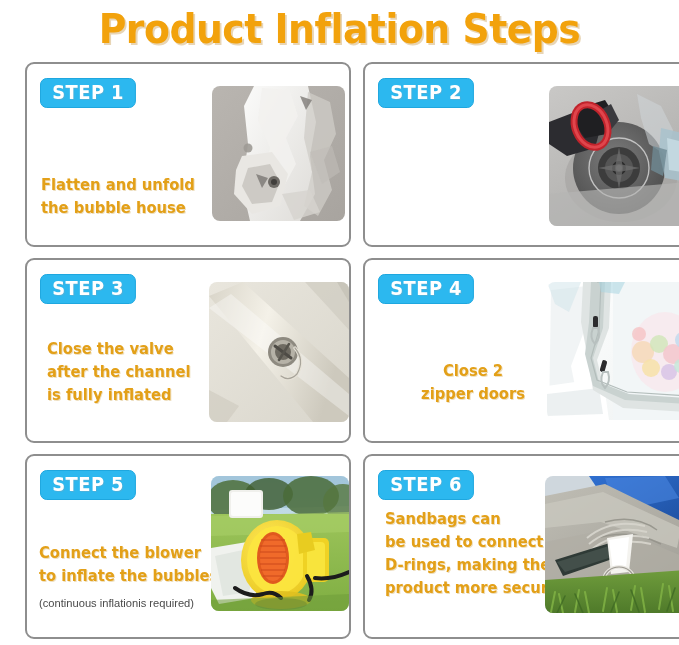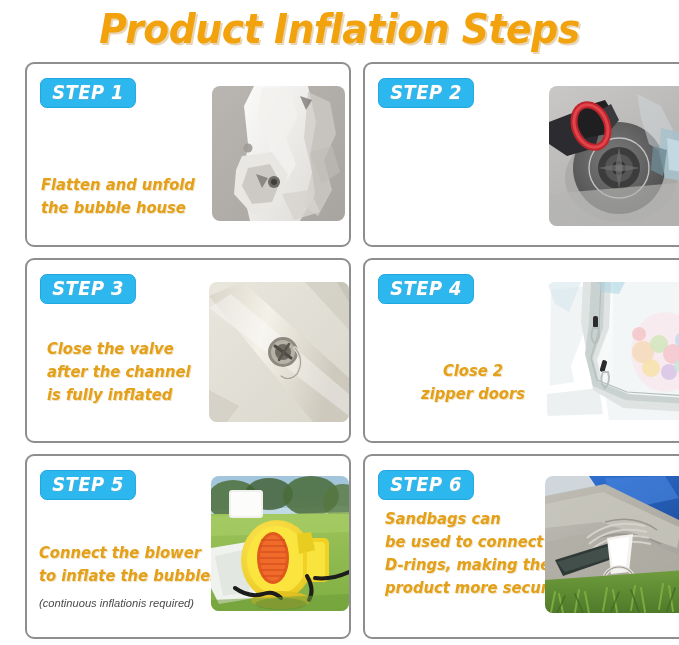--- a/index.html
+++ b/index.html
@@ -1,21 +1,21 @@
 <!DOCTYPE html>
 <html><head>
 <meta charset="utf-8">
 <style>
   html,body{margin:0;padding:0;}
   body{
     width:679px;height:645px;background:#ffffff;
     font-family:"Liberation Sans", sans-serif;
     overflow:hidden;
   }
-  .page{position:relative;width:679px;height:645px;box-sizing:border-box;font-style:italic;}
+  .page{position:relative;width:679px;height:645px;box-sizing:border-box;}
 
   
   .title{
     position:absolute;left:0;top:0;width:679px;height:58px;
     display:flex;align-items:center;justify-content:center;
     font-size:41px;line-height:41px;
     font-weight:bold;
     font-family:"DejaVu Sans", sans-serif;
     letter-spacing:-0.5px;
     color:#F2A20C;

